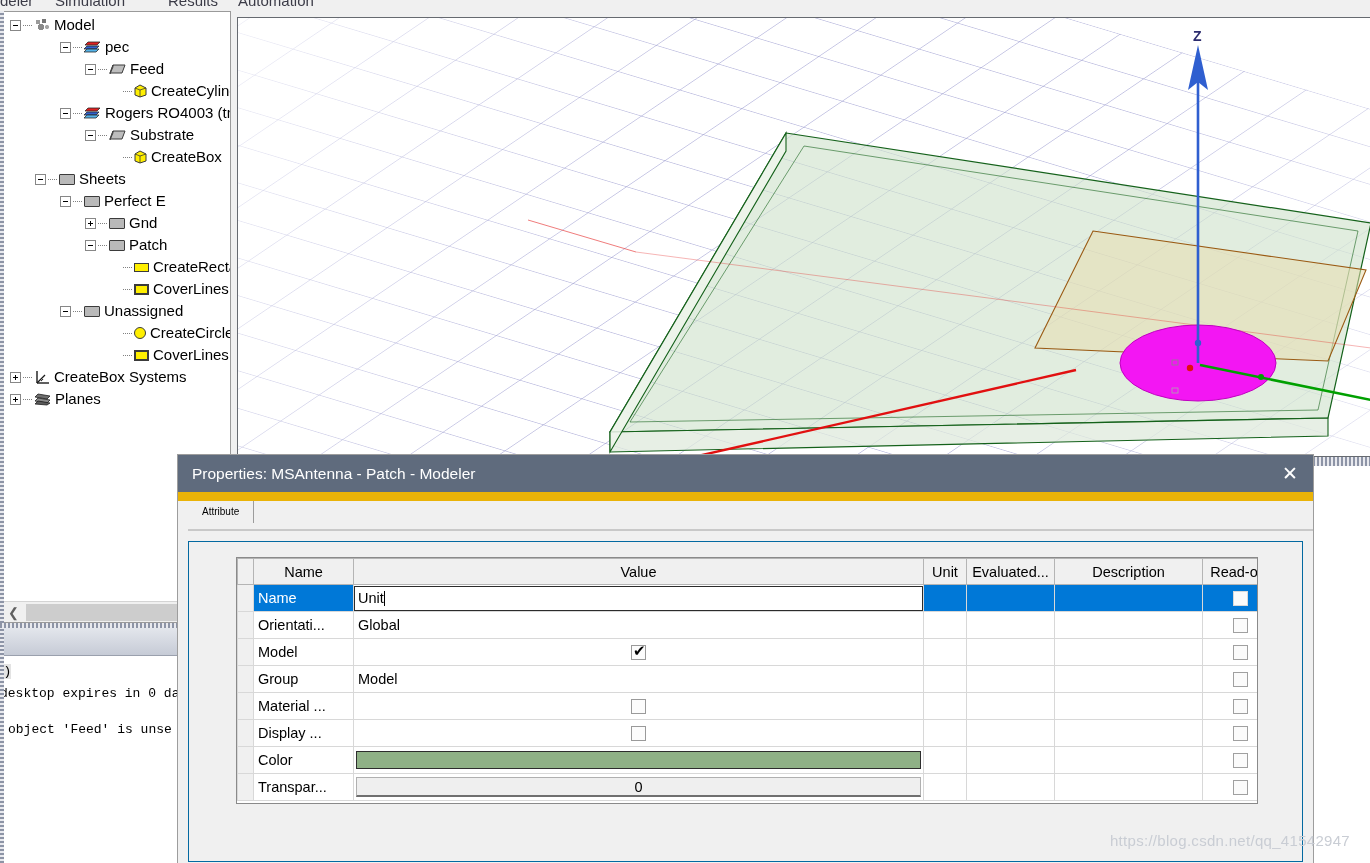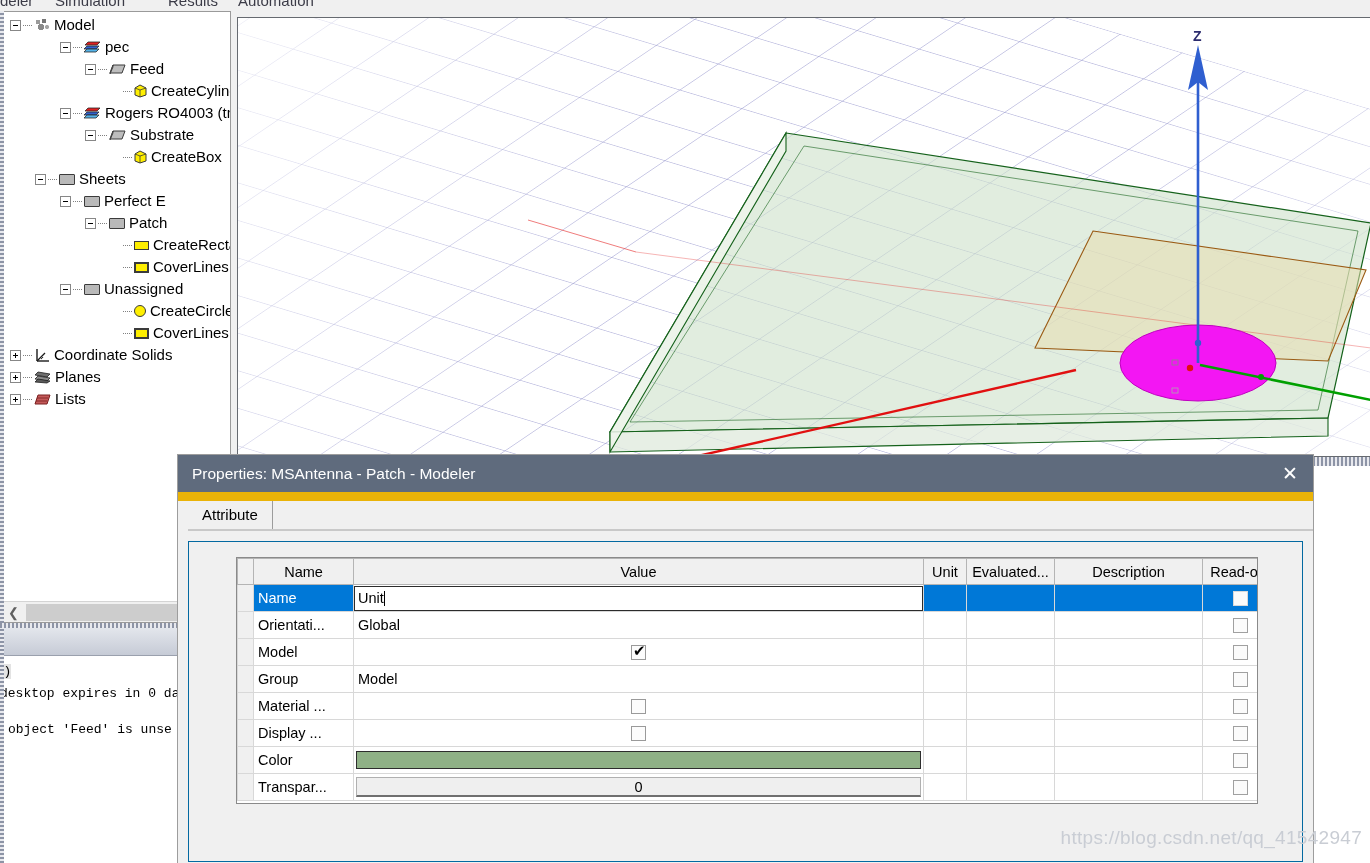--- a/index.html
+++ b/index.html
@@ -192,21 +192,21 @@
 
   .tabstrip {
     position: relative; height: 30px; margin: 9px 0 0 10px;
     border-bottom: 1px solid #c8c8c8;
   }
   .tab {
     position: absolute; left: 0; top: 0;
     padding: 5px 14px 6px 14px;
     background: #f0f0f0;
     border-right: 1px solid #9c9c9c;
-    font-size: 15px; color: #000;
+    font-size: 10px; color: #000;
   }
   .tabstrip-line {
     position: absolute; left: 0; right: 0; bottom: 0; height: 1px; background: #c9c9c9;
   }
 
   .panel {
     position: absolute; left: 10px; top: 40px; right: 10px; bottom: 10px;
     background: #f0f0f0; border: 1px solid #0369a1;
   }
 
@@ -268,22 +268,22 @@
   }
   .transp {
     display: block; height: 20px; width: 100%;
     background: #efefef; border: 1px solid #b0b0b0;
     border-bottom: 2px solid #6f6f6f;
     text-align: center; font-size: 14.5px; line-height: 18px;
   }
 
   
   .watermark {
-    position: absolute; right: 8px; bottom: 14px;
-    font-size: 19px; color: #c9cdd4; letter-spacing: 0.3px;
+    position: absolute; right: 20px; bottom: 14px;
+    font-size: 15px; color: #c9cdd4; letter-spacing: 0.3px;
     font-family: "Liberation Sans", sans-serif;
     pointer-events: none; white-space: nowrap;
   }
 </style>
 </head>
 <body>
 
 <div id="app">
 
   <div class="menubar">
@@ -387,20 +387,27 @@
         </div>
         <div class="trow">
           <span style="display: inline-block; flex: 0 0 auto; width: 57px;"></span>
           <span class="exp "></span>
           <span class="dots"></span>
           <span class="ico ico-sheet"></span>
           <span class="lbl">Perfect E</span>
         </div>
         <div class="trow">
           <span style="display: inline-block; flex: 0 0 auto; width: 82px;"></span>
+          <span class="exp plus"></span>
+          <span class="dots"></span>
+          <span class="ico ico-sheet"></span>
+          <span class="lbl">Gnd</span>
+        </div>
+        <div class="trow">
+          <span style="display: inline-block; flex: 0 0 auto; width: 82px;"></span>
           <span class="exp "></span>
           <span class="dots"></span>
           <span class="ico ico-sheet"></span>
           <span class="lbl">Patch</span>
         </div>
         <div class="trow">
           <span style="display: inline-block; flex: 0 0 auto; width: 107px;"></span>
           <span class="exp none"></span>
           <span class="dots"></span>
           <span class="ico ico-rect"></span>
@@ -439,47 +446,34 @@
           <span class="exp plus"></span>
           <span class="dots"></span>
           <span class="ico ico-cs">
             <svg width="16" height="14">
               <line x1="3" y1="13" x2="3" y2="1" stroke="#1a1a1a" stroke-width="1.4"></line>
               <line x1="3" y1="13" x2="15" y2="13" stroke="#1a1a1a" stroke-width="1.4"></line>
               <line x1="3" y1="13" x2="11" y2="5" stroke="#1a1a1a" stroke-width="1.2"></line>
               <path d="M7 11 A5 5 0 0 0 9 9" fill="none" stroke="#1a1a1a" stroke-width="1"></path>
             </svg>
           </span>
-          <span class="lbl">Coordinate Solids</span>
+          <span class="lbl">CreateBox Systems</span>
         </div>
         <div class="trow">
           <span style="display: inline-block; flex: 0 0 auto; width: 7px;"></span>
           <span class="exp plus"></span>
           <span class="dots"></span>
           <span class="ico ico-planes">
             <svg width="17" height="13">
               <polygon points="4,1 16,3 13,6 1,4" fill="#6f6f6f" stroke="#1f1f1f" stroke-width="0.8"></polygon>
               <polygon points="4,5 16,7 13,10 1,8" fill="#8c8c8c" stroke="#1f1f1f" stroke-width="0.8"></polygon>
               <polygon points="4,8 16,10 13,12 1,11" fill="#5a5a5a" stroke="#1f1f1f" stroke-width="0.8"></polygon>
             </svg>
           </span>
           <span class="lbl">Planes</span>
-        </div>
-        <div class="trow">
-          <span style="display: inline-block; flex: 0 0 auto; width: 7px;"></span>
-          <span class="exp plus"></span>
-          <span class="dots"></span>
-          <span class="ico ico-lists">
-            <svg width="17" height="13">
-              <polygon points="4,2 16,2 13,11 1,11" fill="#c45a5a" stroke="#7a2020" stroke-width="1"></polygon>
-              <line x1="3" y1="5" x2="14" y2="5" stroke="#7a2020" stroke-width="0.8"></line>
-              <line x1="2" y1="8" x2="13" y2="8" stroke="#7a2020" stroke-width="0.8"></line>
-            </svg>
-          </span>
-          <span class="lbl">Lists</span>
         </div>
       </div>
     <div class="tree-hscroll">
       <div class="hs-left">❮</div>
       <div class="hs-thumb"></div>
     </div>
   </div>
   <div class="splitter-v"></div>
   <div class="splitter-h"></div>
 

